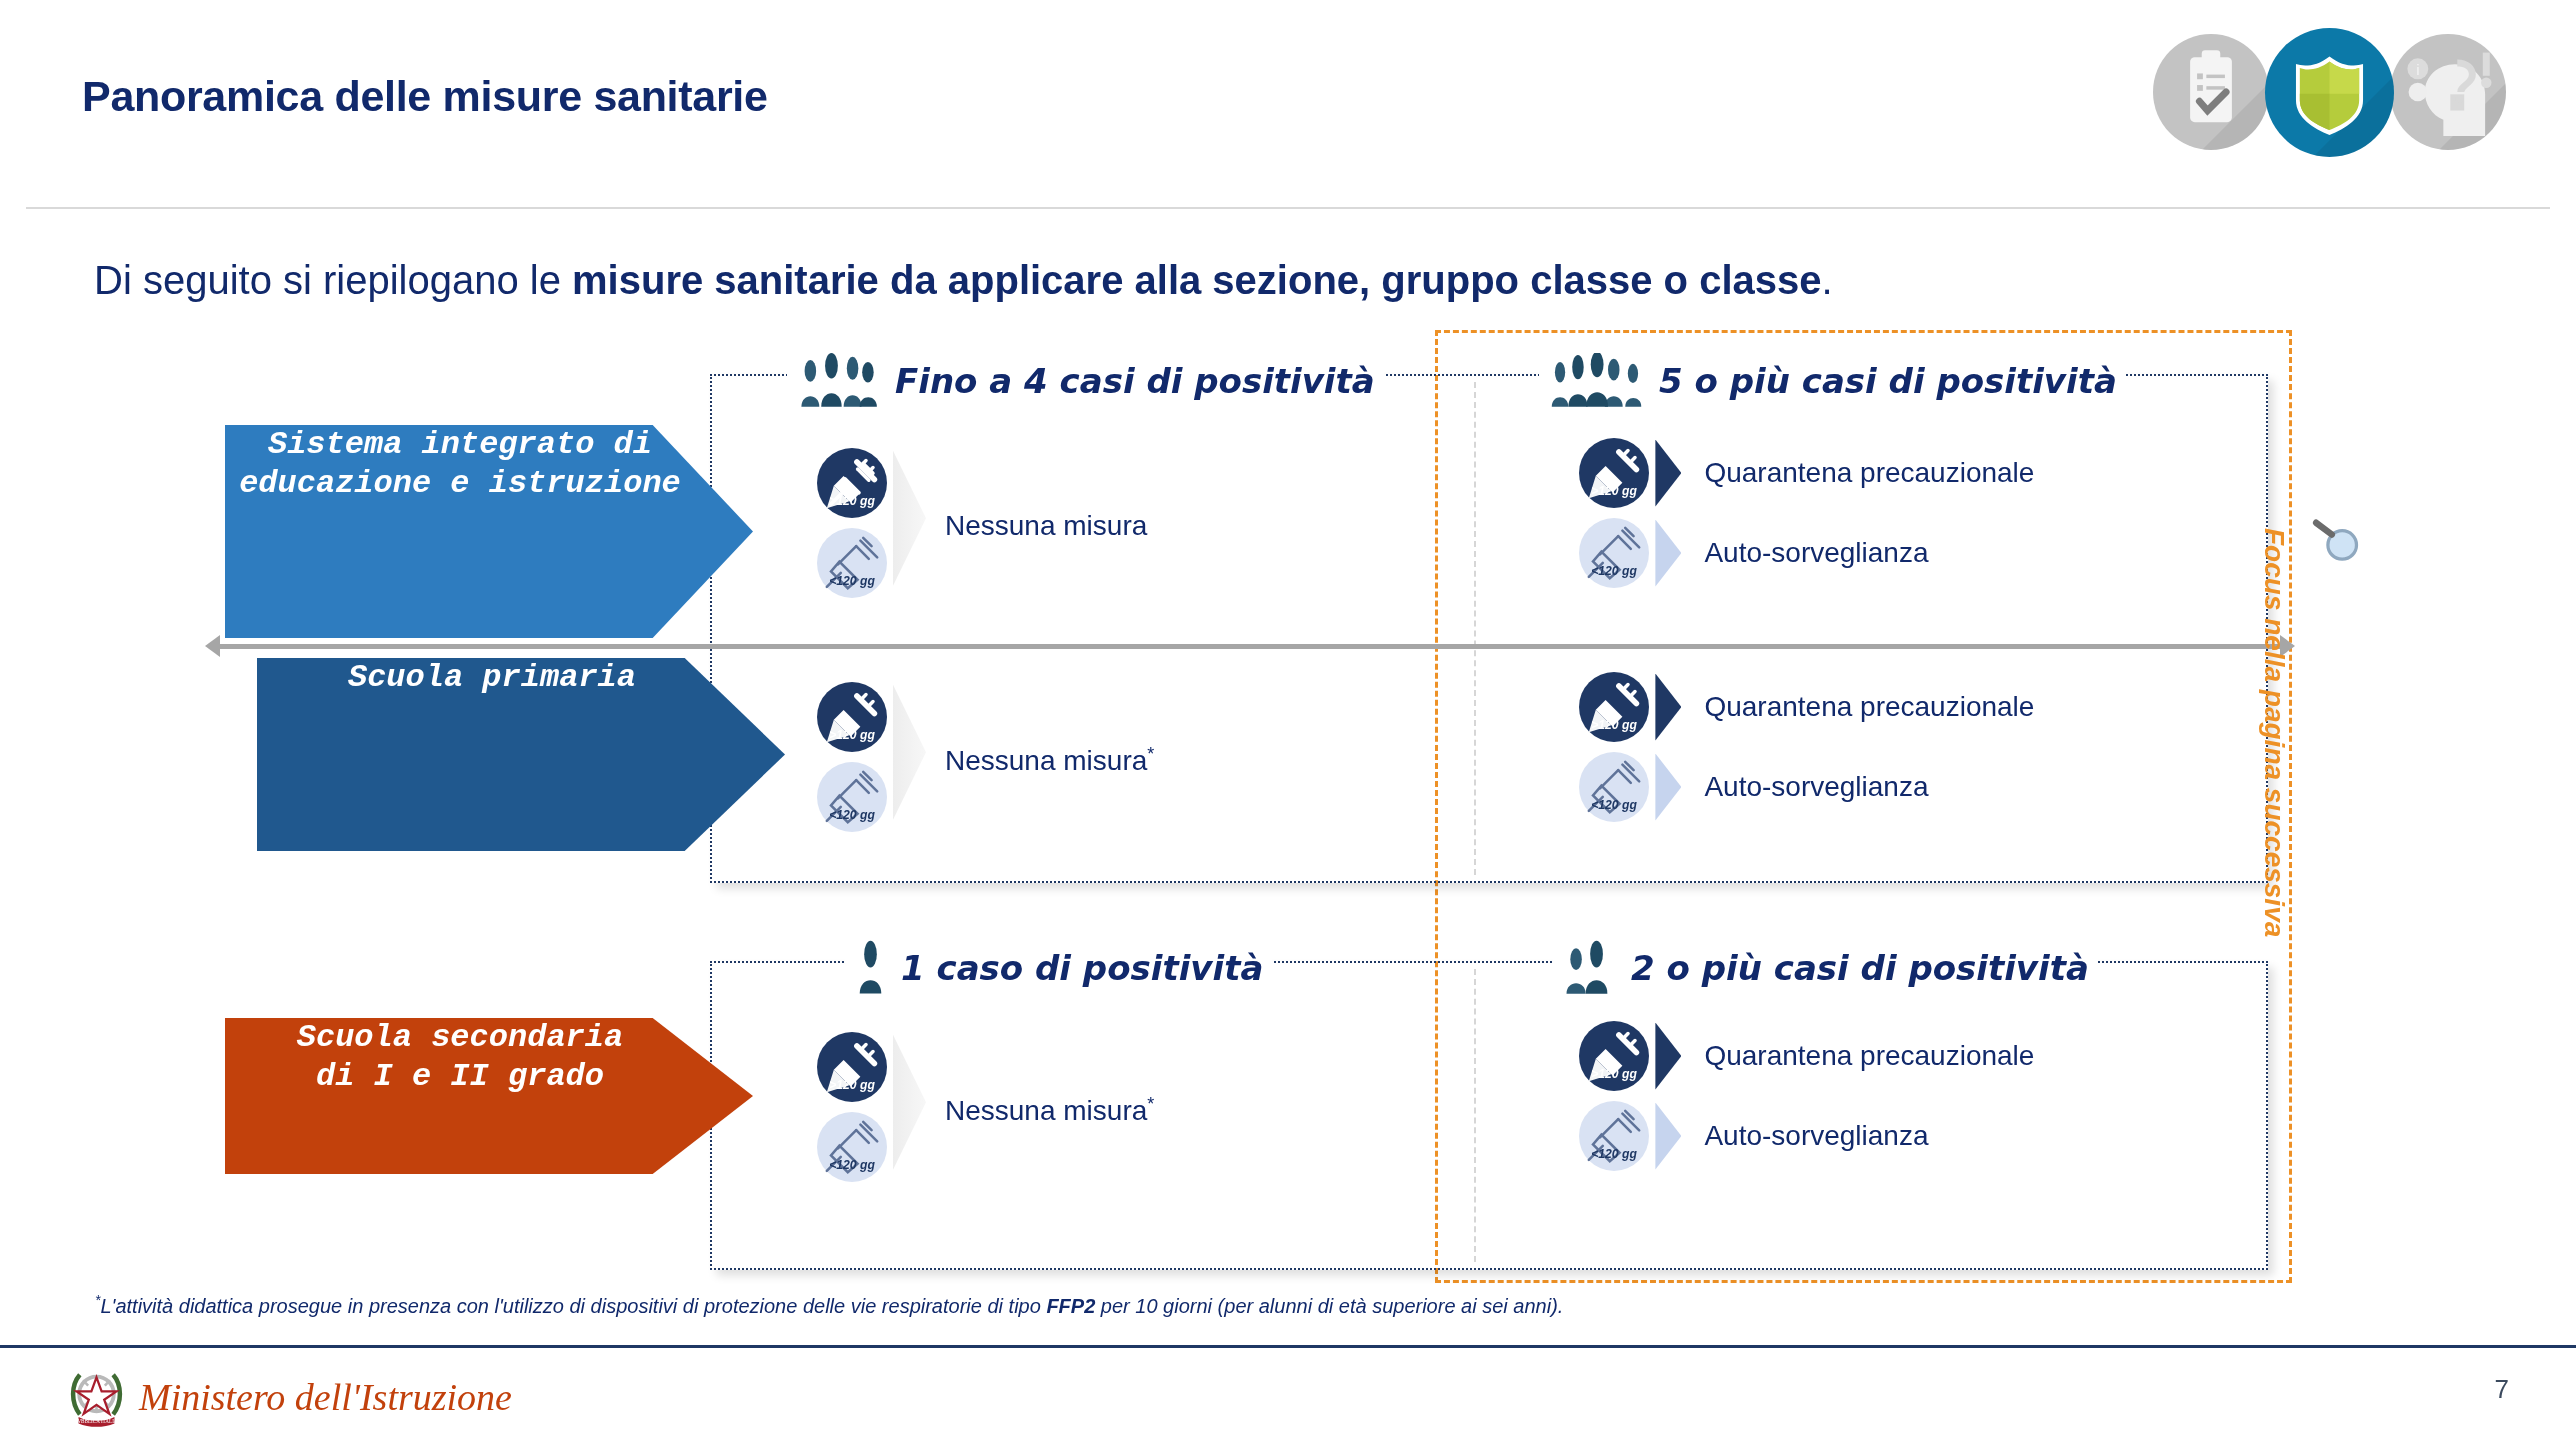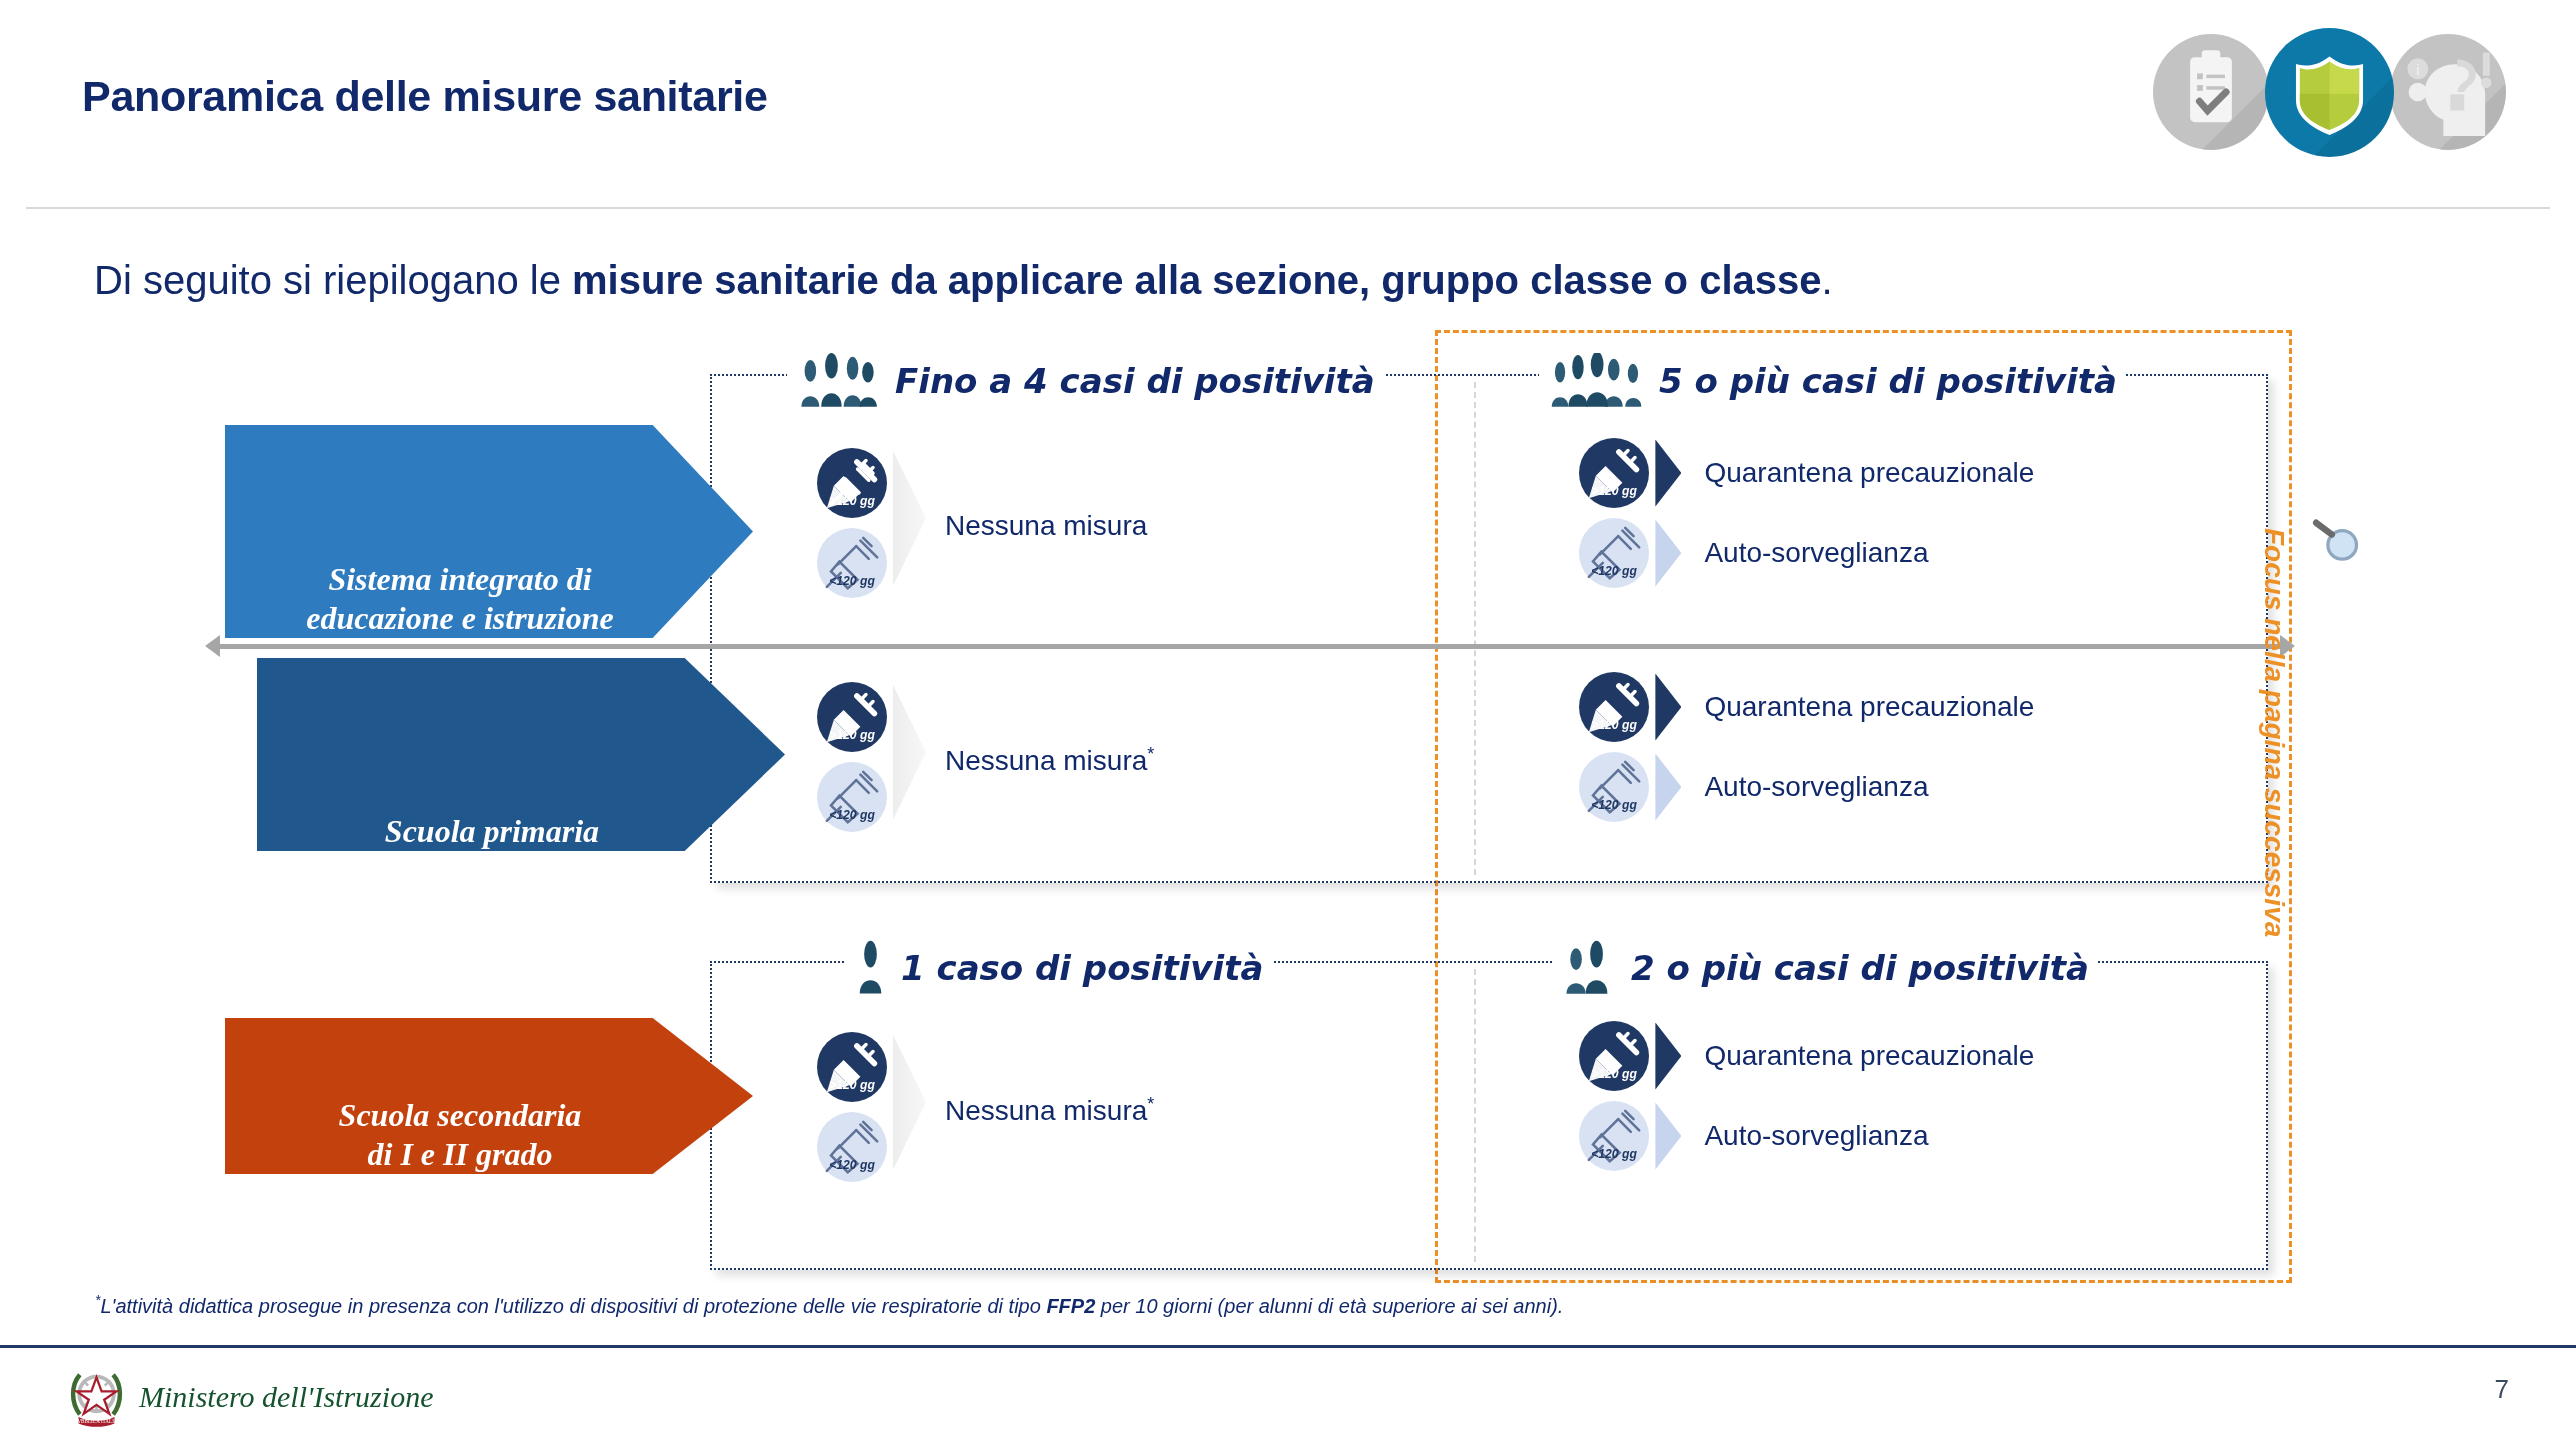--- a/index.html
+++ b/index.html
@@ -81,23 +81,23 @@
   .people-ico { display:block; }
 
   .rh-a { left: 787px; top: 353px; }
   .rh-b { left: 1539px; top: 353px; }
   .rh-c { left: 845px; top: 940px; }
   .rh-d { left: 1553px; top: 940px; }
 
   
   .chev {
     position:absolute; z-index: 4;
-    display:flex; align-items:flex-end; justify-content:center;
+    display:flex; align-items:flex-start; justify-content:center;
     color:#fff; text-align:center;
-    font-family: Liberation Serif, serif;
+    font-family: Liberation Mono, monospace;
     font-style: italic; font-weight: bold;
     font-size: 32px; line-height: 1.22;
     clip-path: polygon(0 0, 81% 0, 100% 50%, 81% 100%, 0 100%);
     filter: drop-shadow(6.4px 6.4px 6.4px rgba(0,0,0,0.25));
   }
   .chev1 { left: 225px; top: 425px;  width: 528px; height: 213px; background:#2E7CBF; }
   .chev2 { left: 225px; top: 658px; width: 528px; height: 193px; background:#20588E;margin-left:32px; }
   .chev3 { left: 225px; top: 1018px; width: 528px; height: 156px; background:#c2410c; }
 
   
@@ -164,21 +164,21 @@
   }
   .footnote b { font-weight:bold; }
   .footnote sup { font-size: 14px; }
   .footer-rule {
     position:absolute; left: 0; top: 1345px; width: 2576px; height: 2.6px; background:#1F3864;
   }
   .footer-logo { position:absolute; left: 67px; top: 1363px; display:flex; align-items:center; gap: 13px; }
   .emblem { width: 59px; height: 67px; }
   .ministry {
     font-family:"Liberation Serif", serif; font-style: italic;
-    font-size: 30px; color:#14532d; white-space:nowrap;
+    font-size: 38px; color:#c2410c; white-space:nowrap;
   }
   .page-num {
     position:absolute; right: 67px; top: 1374px;
     font-size: 26px; color:#3b4a5e;
   }
 </style>
 </head>
 <body>
 
 <div class="slide">

